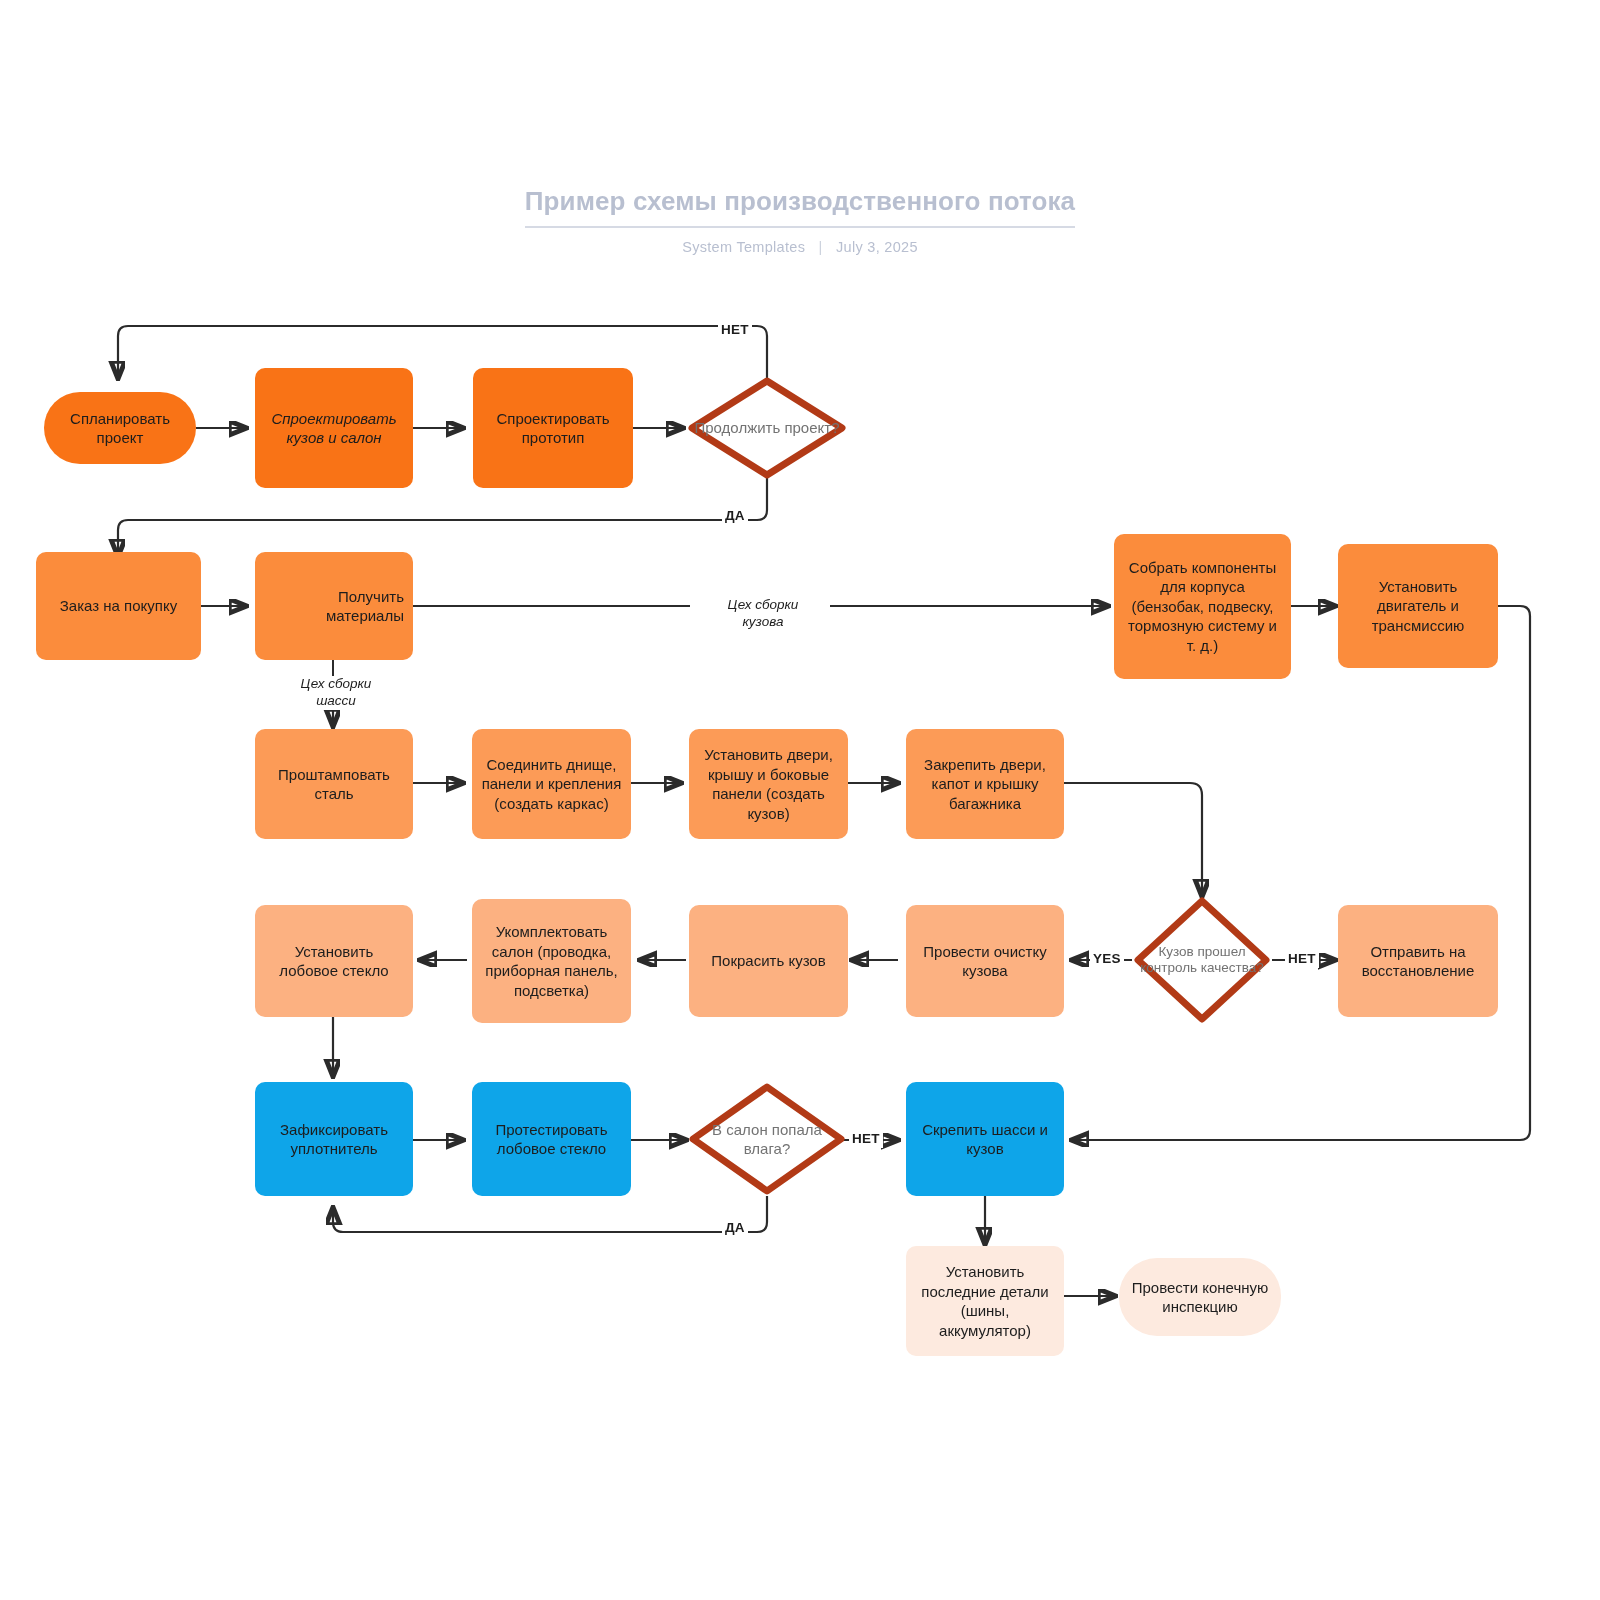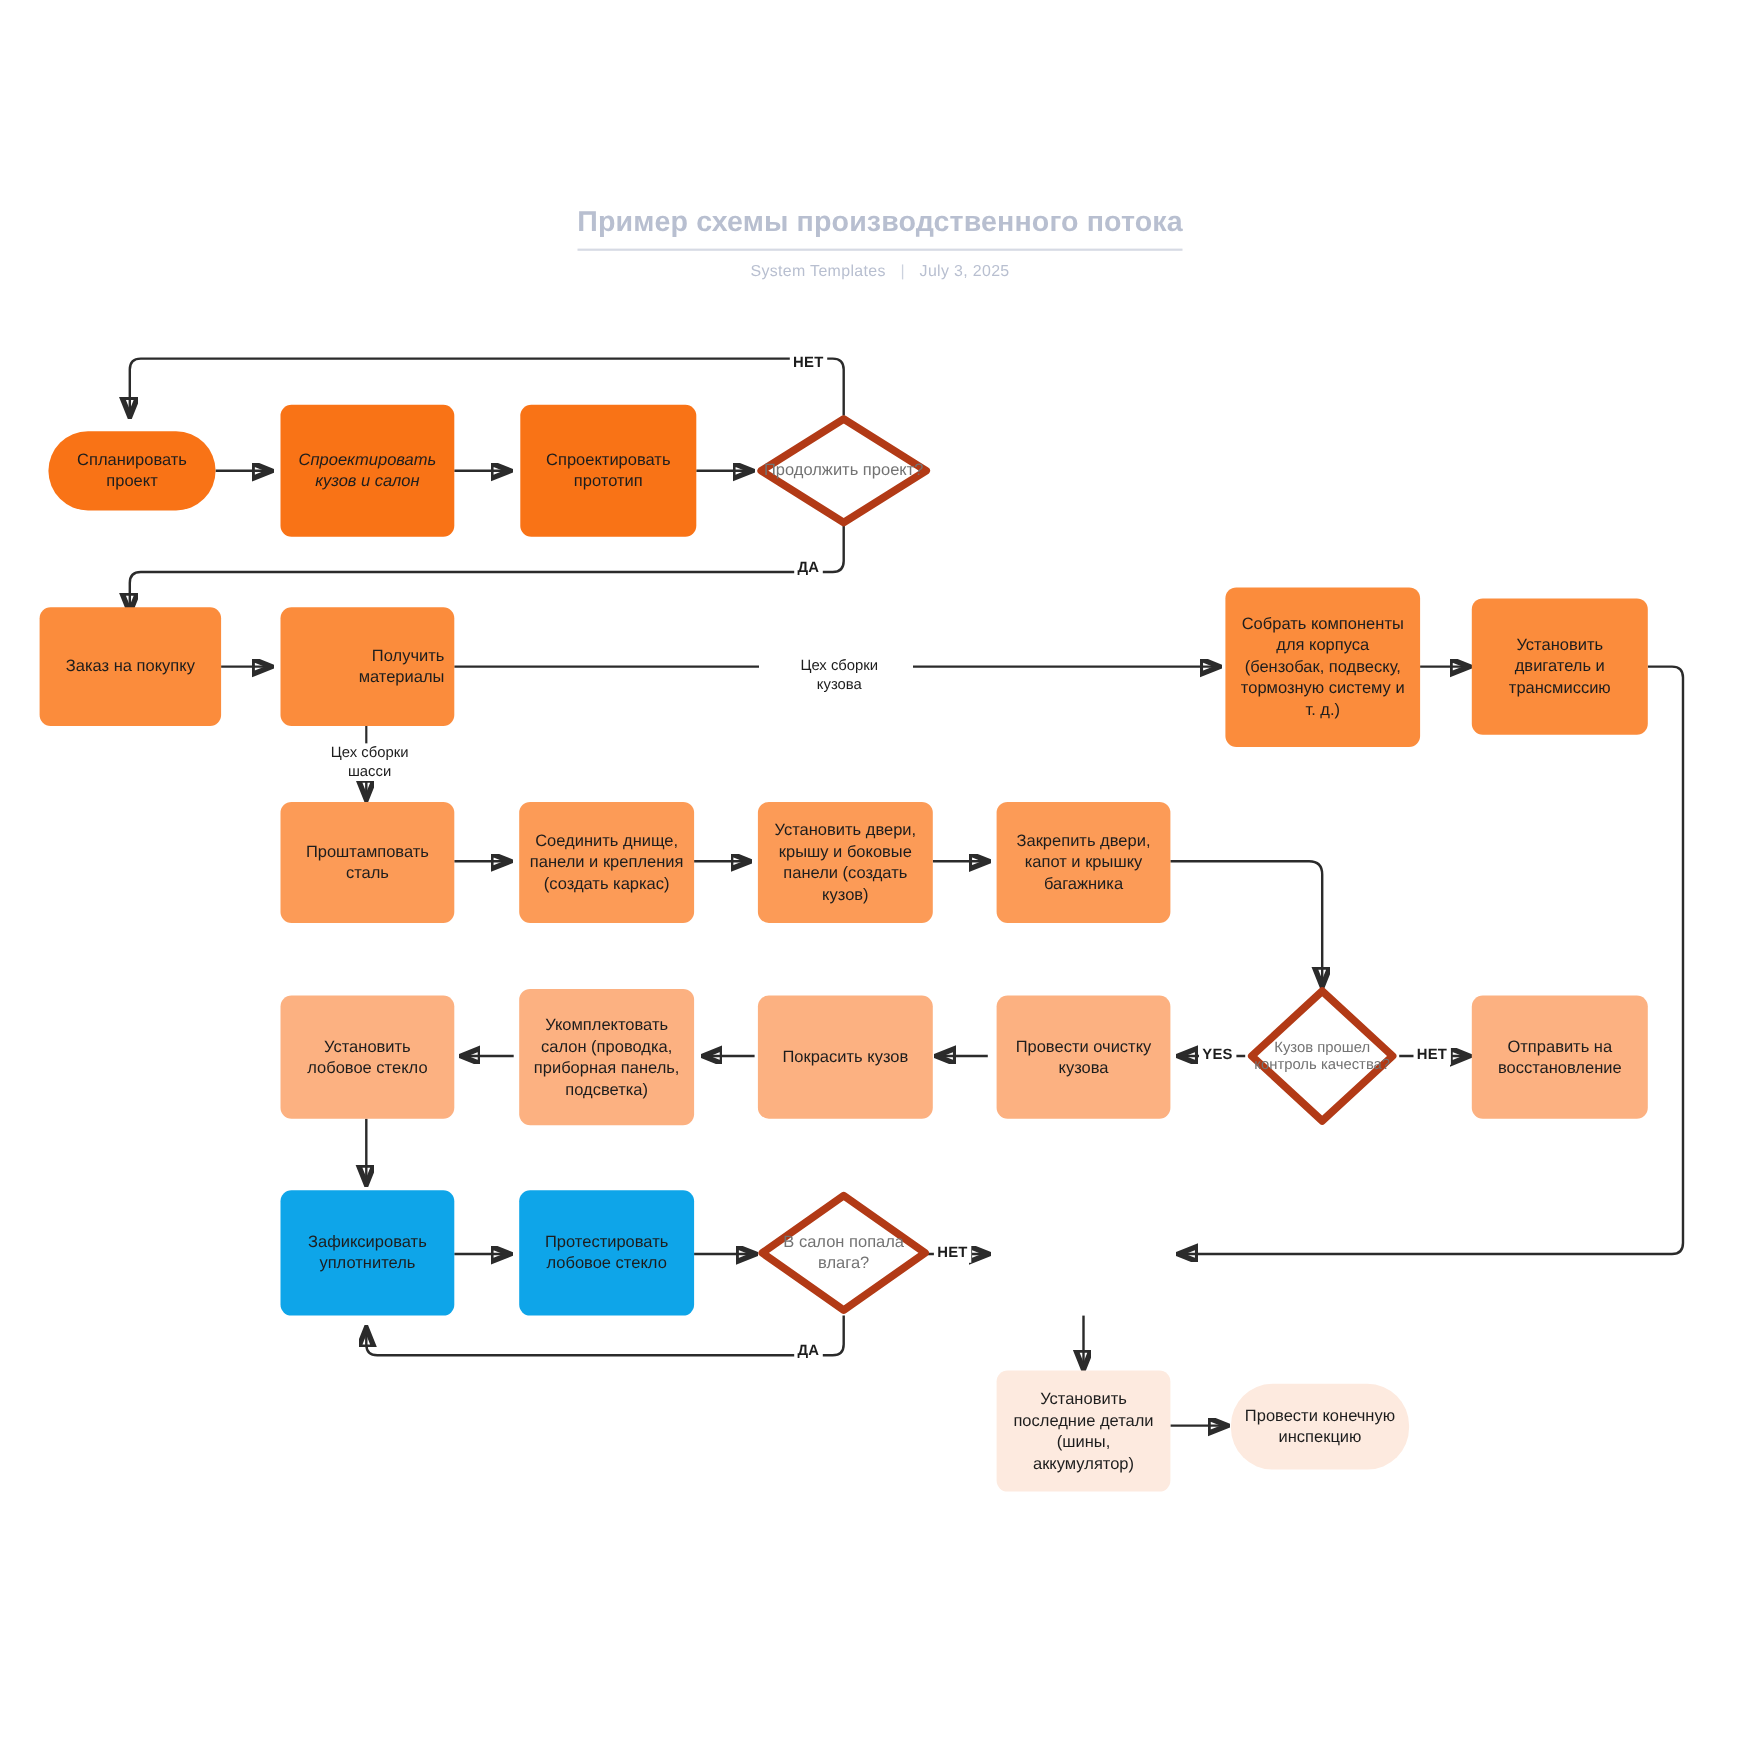--- a/index.html
+++ b/index.html
@@ -123,21 +123,21 @@
     line-height: 1.25;
     white-space: nowrap;
     background: #ffffff;
     padding: 0 3px;
   }
   .elabel.bold {
     font-weight: bold;
     font-size: 13.5px;
     letter-spacing: 0.2px;
   }
-  .elabel.multi { white-space: normal; width: 110px; }
+  .elabel.multi { white-space: normal; width: 110px; font-style: italic; }
 </style>
 </head>
 <body>
 
 <div id="canvas">
 
   <div class="doc-header">
     <div class="doc-title">Пример схемы производственного потока</div>
     <div class="doc-subtitle">
       <span>System Templates</span>
@@ -294,20 +294,23 @@
   <div class="decision" style="left:688px; top:1082px; width:158px; height:114px;">
     <svg class="dia" viewBox="0 0 158 114" preserveAspectRatio="none">
       <polygon points="79,5 153,57 79,109 5,57" fill="#ffffff" stroke="#b23a16" stroke-width="7" stroke-linejoin="round"></polygon>
     </svg>
     <span class="dtext">В салон попала влага?</span>
   </div>
 
   <div class="elabel bold" style="left:849px; top:1131px;">НЕТ</div>
   <div class="elabel bold" style="left:722px; top:1220px;">ДА</div>
 
+  <div class="node sh5" style="left:906px; top:1082px; width:158px; height:114px;">
+    <span>Скрепить шасси и кузов</span>
+  </div>
 
   <div class="node sh6" style="left:906px; top:1246px; width:158px; height:110px;">
     <span>Установить последние детали (шины, аккумулятор)</span>
   </div>
 
   <div class="node terminator sh6" style="left:1119px; top:1258px; width:162px; height:78px;">
     <span>Провести конечную инспекцию</span>
   </div>
 
 </div>

